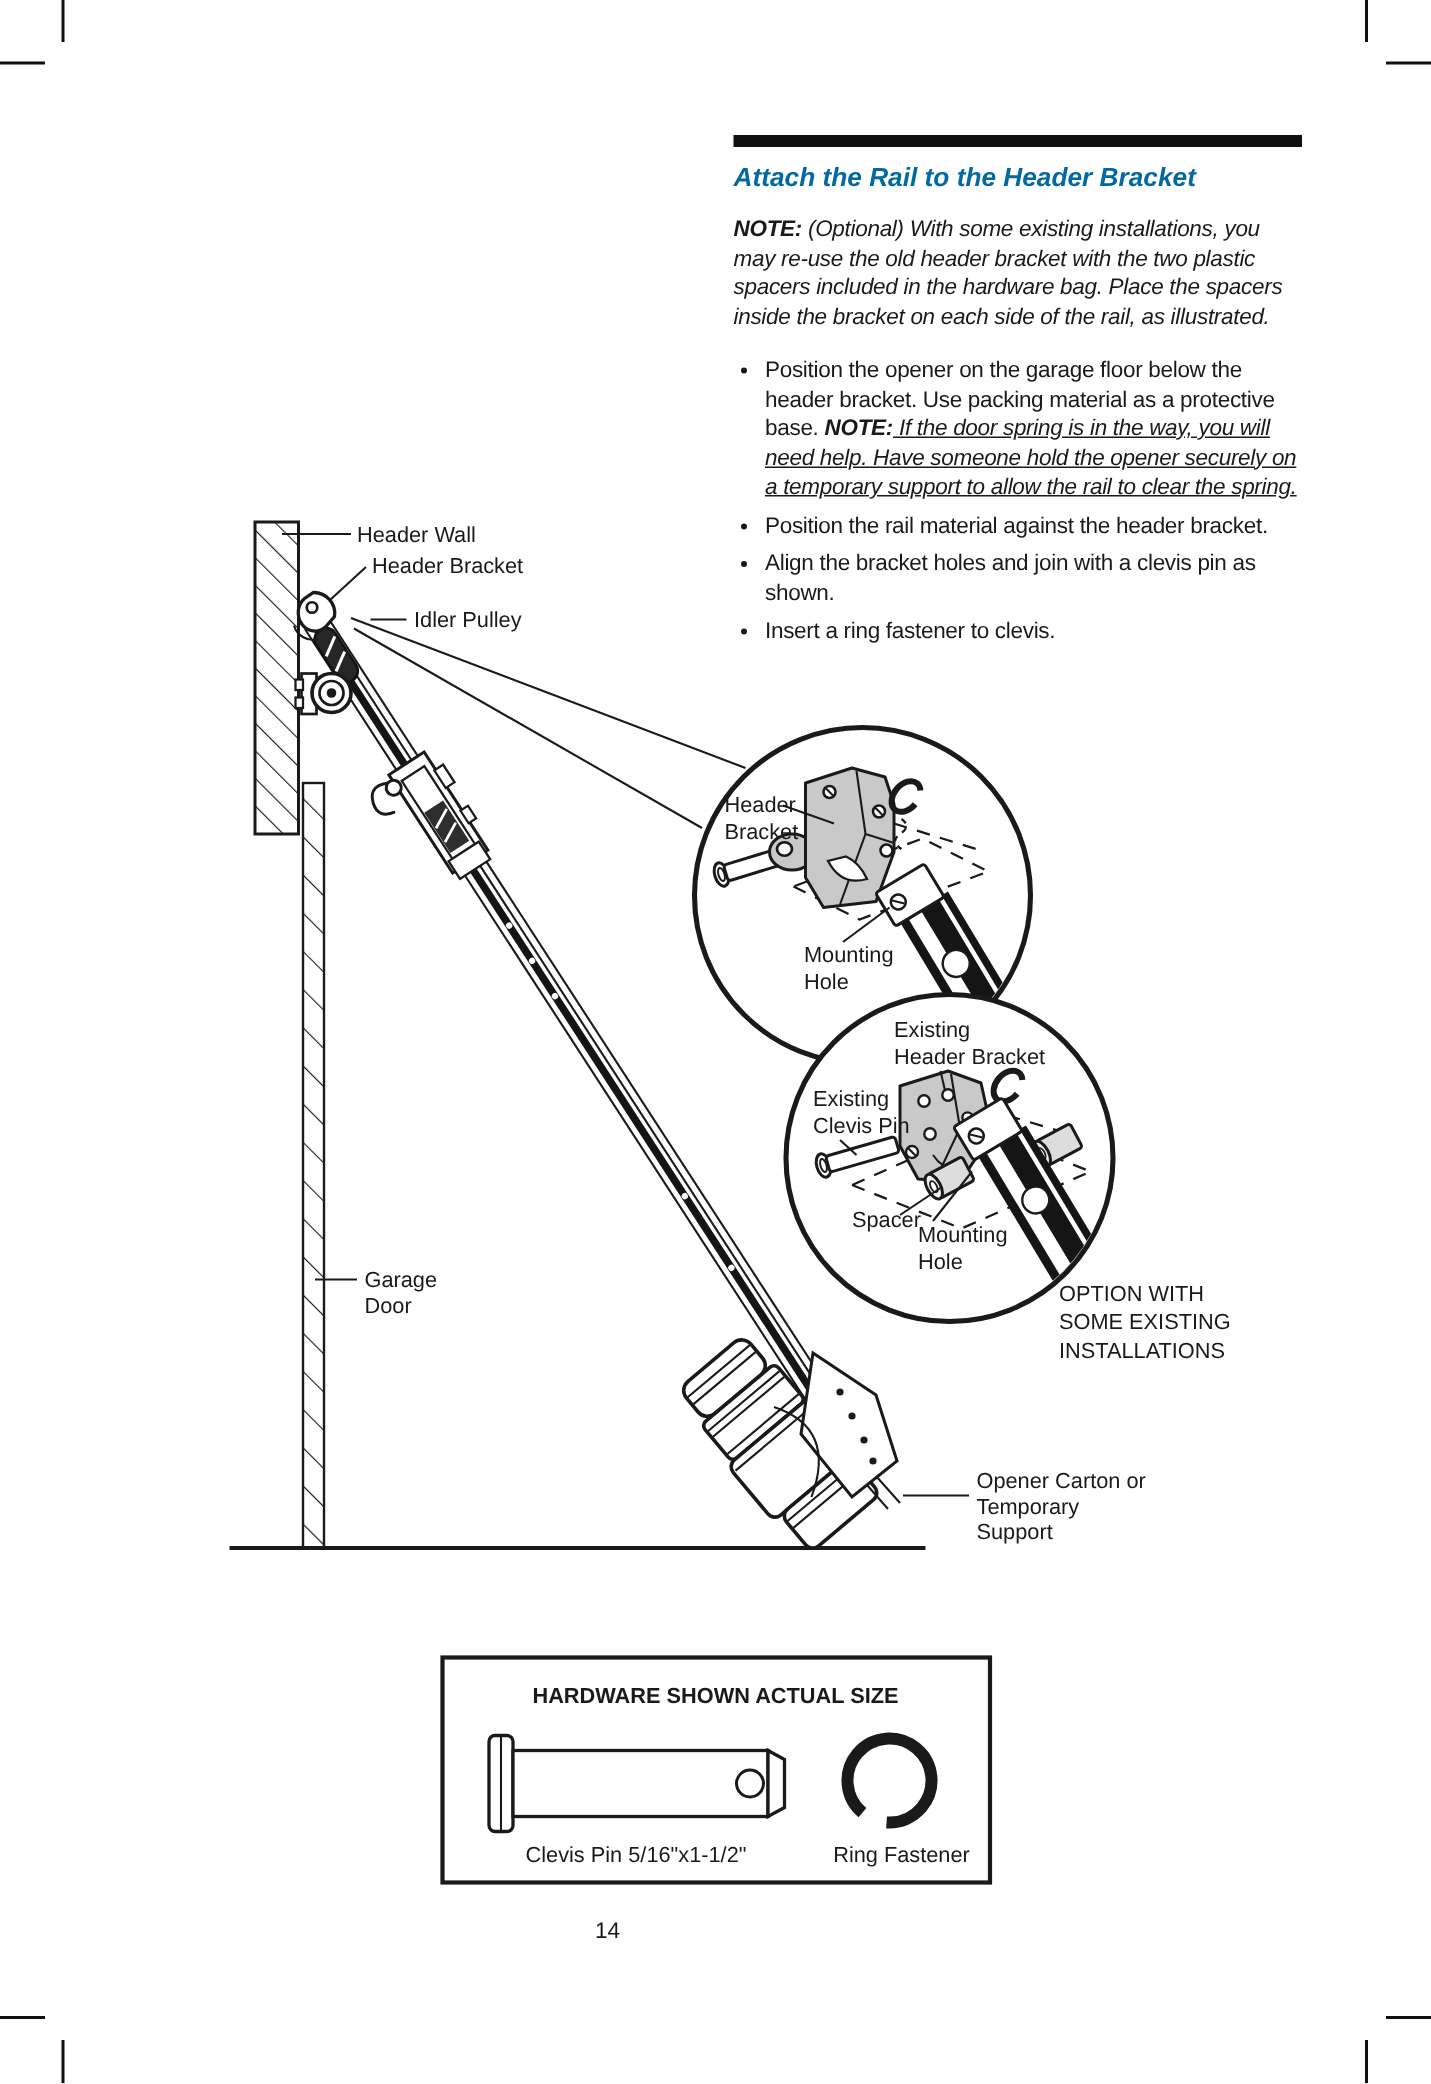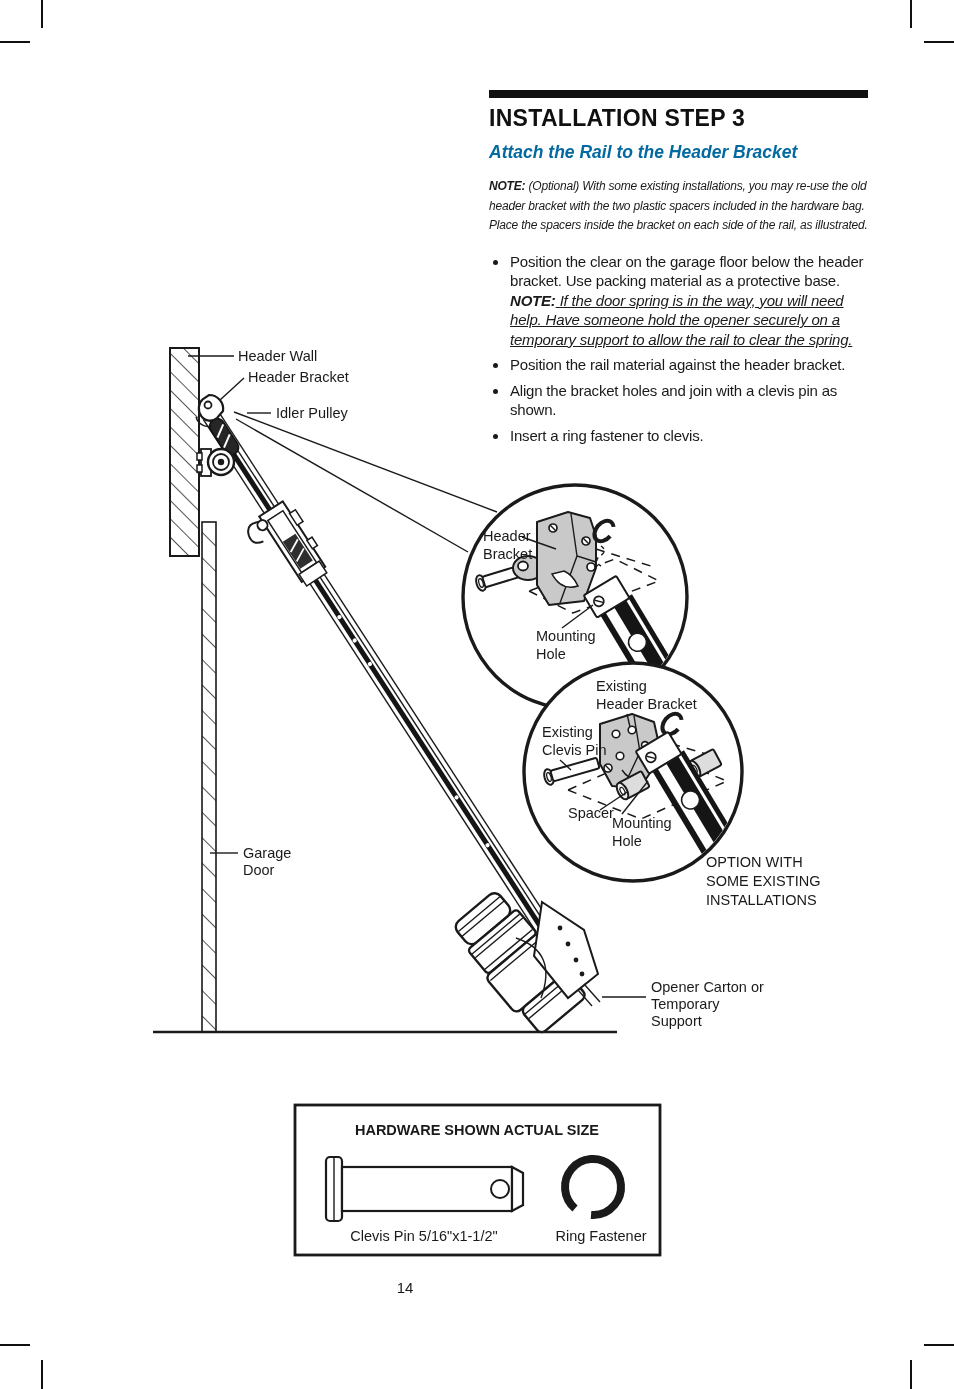--- a/index.html
+++ b/index.html
@@ -2,21 +2,21 @@
 <html><head>
 <meta charset="utf-8">
 <style>
   html,body{margin:0;padding:0;background:#fff;}
   .page{position:relative;width:954px;height:1389px;background:#fff;overflow:hidden;
         font-family:"Liberation Sans",sans-serif;color:#1a1a1a;}
   .col{position:absolute;left:489px;top:90px;width:379px;}
   .bar{height:8px;background:#101010;}
   .h1{font-size:23px;font-weight:800;letter-spacing:.3px;margin:7px 0 0 0;color:#101010;}
   .h2{font-size:17.5px;font-weight:700;font-style:italic;margin:10px 0 0 0;color:#0369a1;}
-  .note{font-size:12px;font-style:italic;line-height:19.5px;margin:14px 0 16px 0;letter-spacing:-.2px;}
+  .note{font-size:15px;font-style:italic;line-height:19.5px;margin:14px 0 16px 0;letter-spacing:-.2px;}
   .note b{font-weight:800;}
   ul.bul{margin:9px 0 0 0;padding:0 0 0 20px;list-style:disc outside;}
   ul.bul li{font-size:15px;line-height:19.5px;margin:0 0 6px 0;letter-spacing:-.2px;padding-left:1px;}
   ul.bul li i{font-style:italic;text-decoration:underline;}
   ul.bul li b.bi{font-weight:800;font-style:italic;}
   .pagenum{position:absolute;left:0;top:1279px;width:810px;text-align:center;font-size:15px;}
   svg.diagram{position:absolute;left:0;top:0;}
   svg.diagram text{fill:#1a1a1a;font-size:14.5px;font-family:"Liberation Sans",sans-serif;}
   svg.diagram text.bold{font-weight:700;}
   .ln{stroke:#1a1a1a;stroke-width:1.4;fill:none;}
@@ -294,25 +294,24 @@
       </g>
       <text x="424" y="1241" text-anchor="middle">Clevis Pin 5/16"x1-1/2"</text>
 
       <circle cx="593" cy="1187" r="28" fill="none" stroke="#1a1a1a" stroke-width="8" pathLength="100" stroke-dasharray="90 10" transform="rotate(130 593 1187)"></circle>
       <text x="601" y="1241" text-anchor="middle">Ring Fastener</text>
     </g>
   </svg>
 
   <div class="col">
     <div class="bar"></div>
-    <div class="h1">INSTALLATION STEP 3</div>
     <div class="h2">Attach the Rail to the Header Bracket</div>
     <p class="note"><b>NOTE:</b><span> (Optional) With some existing installations, you may re-use the old header bracket with the two plastic spacers included in the hardware bag. Place the spacers inside the bracket on each side of the rail, as illustrated.</span></p>
     <ul class="bul">
-      <li><span>Position the clear on the garage floor below the header bracket. Use packing material as a protective base. </span><b class="bi">NOTE:</b><i> If the door spring is in the way, you will need help. Have someone hold the opener securely on a temporary support to allow the rail to clear the spring.</i></li>
+      <li><span>Position the opener on the garage floor below the header bracket. Use packing material as a protective base. </span><b class="bi">NOTE:</b><i> If the door spring is in the way, you will need help. Have someone hold the opener securely on a temporary support to allow the rail to clear the spring.</i></li>
       <li><span>Position the rail material against the header bracket.</span></li>
       <li><span>Align the bracket holes and join with a clevis pin as shown.</span></li>
       <li><span>Insert a ring fastener to clevis.</span></li>
     </ul>
   </div>
 
   <div class="pagenum">14</div>
 </div>
 
 </body></html>

